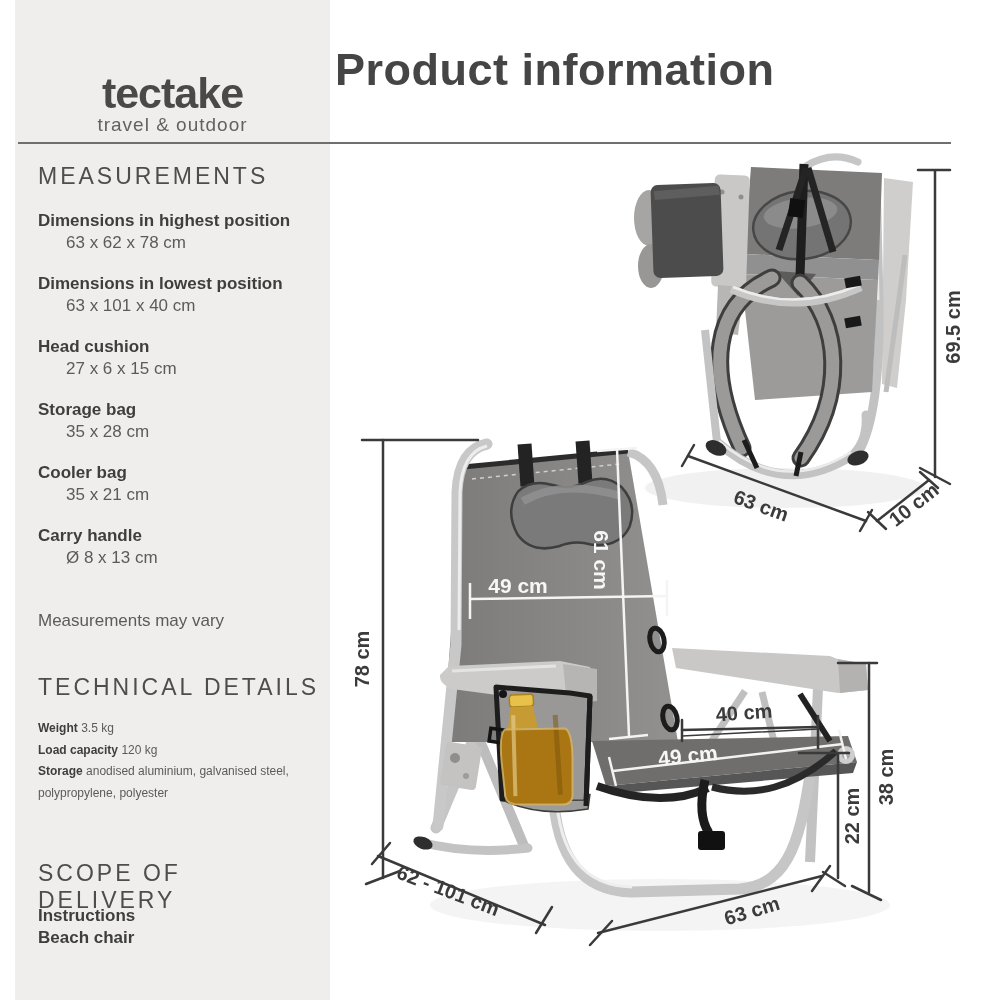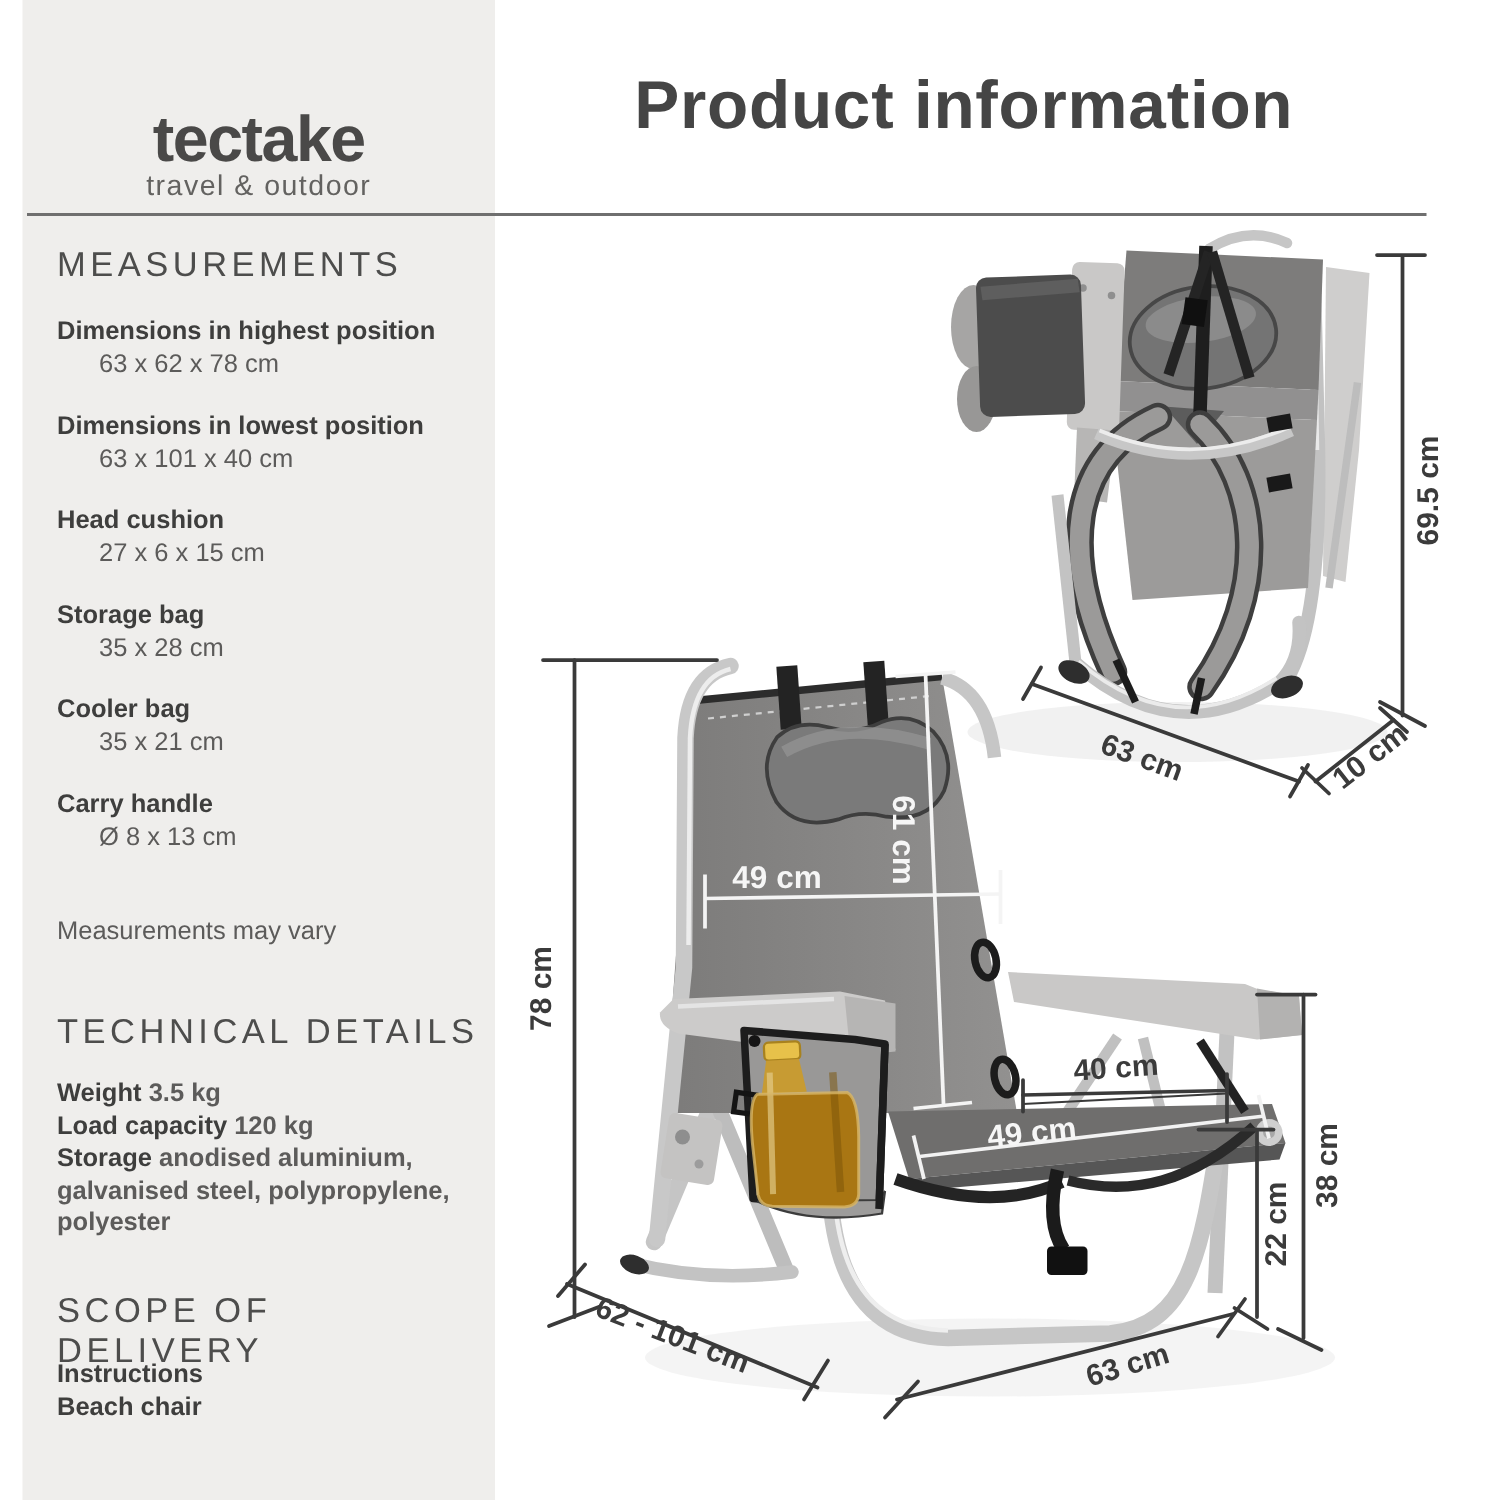--- a/index.html
+++ b/index.html
@@ -3,29 +3,29 @@
 <meta charset="utf-8">
 <style>
   html,body{margin:0;padding:0;background:#fff;}
   .page{position:relative;width:1000px;height:1000px;background:#ffffff;
         font-family:"Liberation Sans",sans-serif;overflow:hidden;color:#474747;}
   .sidebar-bg{position:absolute;left:15px;top:0;width:315px;height:1000px;background:#efeeec;}
   .divider{position:absolute;left:18px;top:142px;width:933px;height:2px;background:#6f6f6f;}
   .logo{position:absolute;left:15px;top:32px;width:315px;text-align:center;}
   .logo .brand{font-size:43px;font-weight:700;color:#4a4948;letter-spacing:-1px;line-height:46px;margin-top:38px;}
   .logo .tagline{font-size:19px;color:#636260;letter-spacing:1px;margin-top:-2px;}
-  .page-title{position:absolute;left:335px;top:44px;width:615px;text-align:center;
+  .page-title{position:absolute;left:335px;top:44px;width:615px;text-align:left;
               font-size:45px;font-weight:700;color:#454545;letter-spacing:.5px;}
   .sb{position:absolute;left:38px;width:286px;}
   .sb-heading{font-size:23px;font-weight:400;letter-spacing:3px;color:#4d4d4c;}
   .mi{margin-bottom:19px;}
   .mi .lbl{font-size:17px;font-weight:700;color:#3e3e3d;line-height:22px;}
   .mi .val{font-size:17px;color:#5c5b5a;line-height:22px;margin-left:28px;}
   .note{font-size:17px;color:#5c5b5a;}
-  .tech-line{font-size:17px;line-height:21.5px;color:#5c5b5a;font-weight:bold;}
+  .tech-line{font-size:12px;line-height:21.5px;color:#5c5b5a;}
   .tech-line b{color:#3e3e3d;}
   .deliv{font-size:17px;font-weight:700;color:#3e3e3d;line-height:21.5px;}
   .art{position:absolute;left:0;top:0;width:1000px;height:1000px;}
   .dim{position:absolute;font-size:20px;font-weight:600;color:#3b3b3b;white-space:nowrap;}
   .dim.white{color:#f6f6f6;font-size:21px;}
 </style>
 </head>
 <body>
 
 <div class="page">

